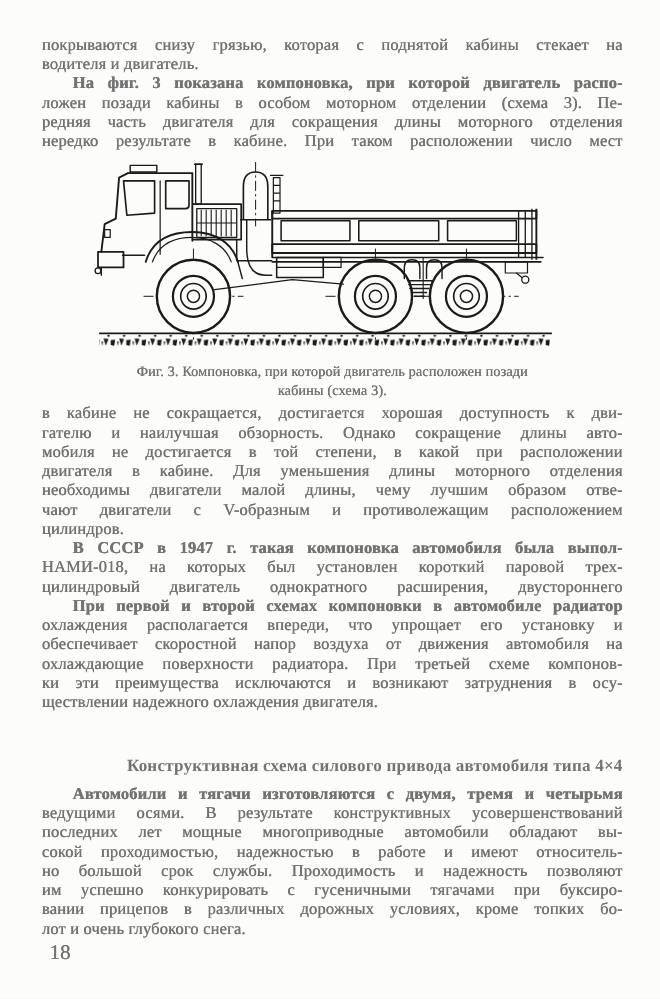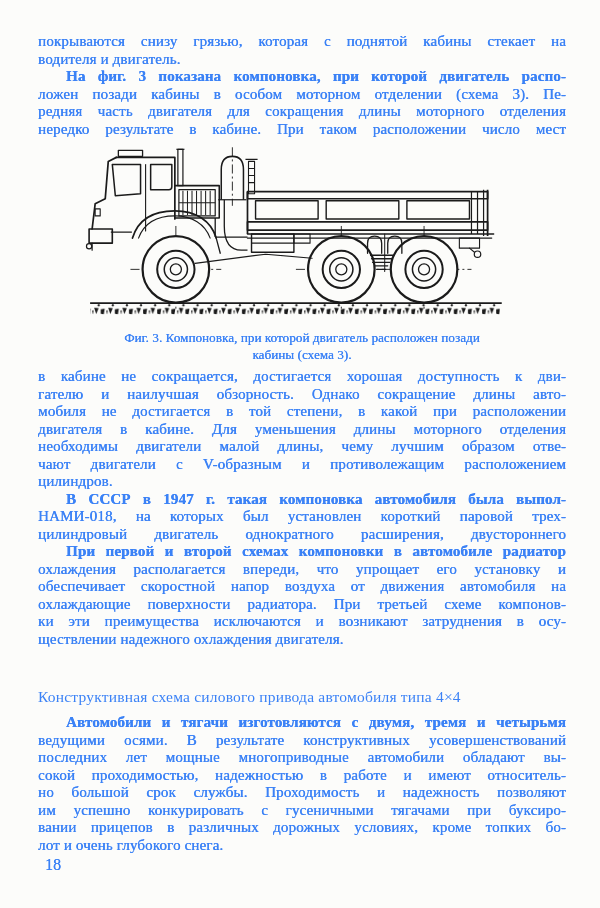--- a/index.html
+++ b/index.html
@@ -3,21 +3,21 @@
 <meta charset="utf-8">
 <style>
   html,body{margin:0;padding:0;}
   body{background:#e8e8e6;}
   .page{
     position:relative;
     width:600px;height:908px;
     background:#fcfcfa;
     overflow:hidden;
     font-family:"Liberation Serif","DejaVu Serif",serif;
-    color:#3b82f6;
+    color:#737373;
   }
   .tblock{
     position:absolute;left:38px;width:528px;
   }
   .line{
     font-size:15px;
     line-height:17.5px;
     height:17.5px;
     overflow:hidden;
     text-align:justify;
@@ -30,28 +30,28 @@
   .line.ind{text-indent:28px;font-weight:bold;}
   .caption{
     position:absolute;left:38px;top:329px;width:528px;
     text-align:center;
     font-size:13px;line-height:17px;
     text-shadow:0.25px 0 0 currentColor;
     letter-spacing:0.1px;
   }
   .heading{
     position:absolute;left:38px;top:687px;width:528px;
-    text-align:left;
-    font-weight:normal;
+    text-align:right;
+    font-weight:bold;
     font-size:15.5px;line-height:19px;
     letter-spacing:0.2px;
   }
   .pagenum{
     position:absolute;left:45px;top:856px;
-    font-size:16px;
+    font-size:19px;
     text-shadow:0.3px 0 0 currentColor;
   }
   .figure{
     position:absolute;left:78px;top:140px;width:454px;height:176px;
   }
   svg{display:block;}
 </style>
 </head>
 <body>
 

